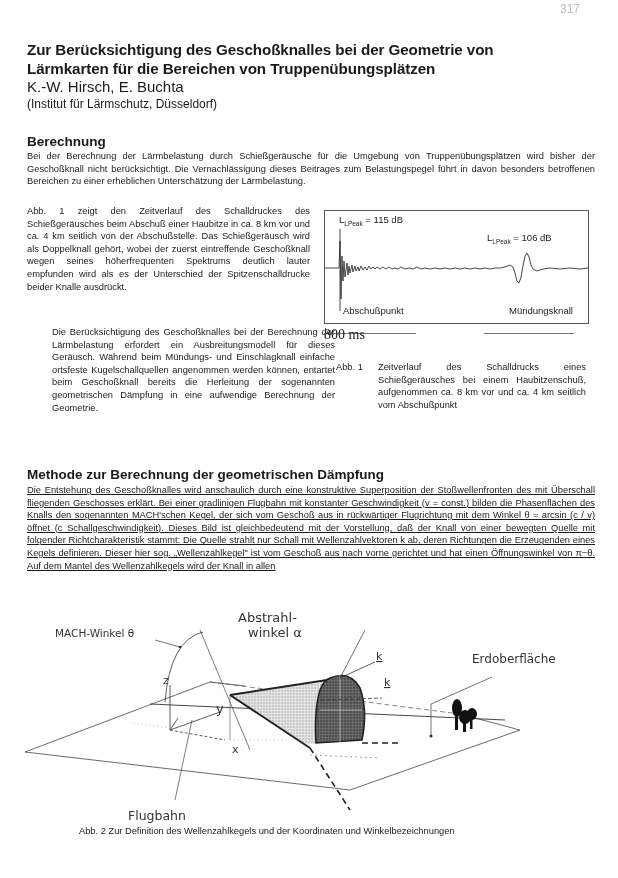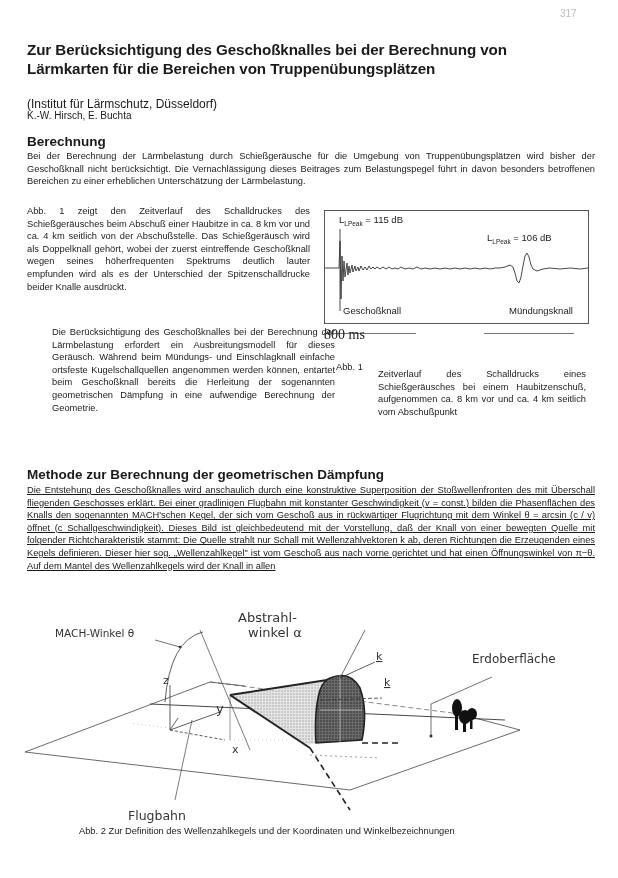--- a/index.html
+++ b/index.html
@@ -1,51 +1,51 @@
 <!DOCTYPE html>
 <html><head>
 <meta charset="utf-8">
 <style>
   html, body { margin:0; padding:0; background:#ffffff; }
   body { width:618px; height:878px; position:relative; overflow:hidden;
          font-family:"Liberation Sans", sans-serif; color:#1a1a1a; }
   .abs { position:absolute; }
-  .pagenum { left:560px; top:8px; font-size:10px; color:#bbb; }
+  .pagenum { left:560px; top:2px; font-size:12px; color:#bbb; }
   .title { left:27px; top:40px; width:580px; font-size:15.2px; font-weight:bold; line-height:19px; letter-spacing:-0.1px; }
-  .authors { left:27px; top:79px; font-size:10px; line-height:16px;margin-top:29px; }
+  .authors { left:27px; top:79px; font-size:15px; line-height:16px; }
   .inst { left:27px; top:96px; font-size:12px; line-height:16px; }
   .h2 { font-size:13.5px; font-weight:bold; }
   .intro-h { left:27px; top:134px; }
   .para { font-size:9.3px; line-height:12.6px; text-align:justify; }
   .intro-p { left:27px; top:150px; width:568px; }
   .col-p1 { left:27px; top:205px; width:283px; }
   .col-p2 { left:27px; top:326px; width:283px;margin-left:25px; }
   .fig1box { left:324px; top:210px; width:263px; height:112px; border:1px solid #555; }
   .fig1box svg { position:absolute; left:0; top:0; }
   .lbl { font-size:9.5px; position:absolute; white-space:nowrap; }
   .scale { left:324px; top:326px; width:264px; height:14px; }
   .scale .line { position:absolute; top:7px; height:0; border-top:1px solid #777; }
   .scale .txt { position:absolute; left:0; width:264px; font-size:14px; top:1px;font-family:Liberation Serif, serif; }
   .cap1 { left:336px; top:361px; width:250px; font-size:9.3px; line-height:12.6px; }
   .cap1 .num { position:absolute; left:0; top:0; }
-  .cap1 .txt { margin-left:42px; text-align:justify; display:block;margin-top:7px; }
+  .cap1 .txt { margin-left:42px; text-align:justify; display:block; }
   .meth-h { left:27px; top:467px; }
   .meth-p { left:27px; top:484px; width:568px;text-decoration:underline; }
   .fig2 { left:20px; top:600px; width:598px; height:230px; }
   .cap2 { left:50px; top:826px; font-size:9.3px;margin-left:29px; }
   .u { text-decoration:underline; }
   .diag-lbl { font-family:"DejaVu Sans", sans-serif; fill:#333; }
 </style>
 </head>
 <body>
 
 <div class="abs pagenum">317</div>
 
 <div class="abs title">
-  <div>Zur Berücksichtigung des Geschoßknalles bei der Berechnung von</div>
+  <div>Zur Berücksichtigung des Geschoßknalles bei der Geometrie von</div>
   <div>Lärmkarten für die Bereichen von Truppenübungsplätzen</div>
 </div>
 <div class="abs authors">K.-W. Hirsch, E. Buchta</div>
 <div class="abs inst">(Institut für Lärmschutz, Düsseldorf)</div>
 
 <div class="abs h2 intro-h">Berechnung</div>
 <div class="abs para intro-p">Bei der Berechnung der Lärmbelastung durch Schießgeräusche für die Umgebung von Truppenübungsplätzen wird bisher der Geschoßknall nicht berücksichtigt. Die Vernachlässigung dieses Beitrages zum Belastungspegel führt in davon besonders betroffenen Bereichen zu einer erheblichen Unterschätzung der Lärmbelastung.</div>
 
 <div class="abs para col-p1">Abb. 1 zeigt den Zeitverlauf des Schalldruckes des Schießgeräusches beim Abschuß einer Haubitze in ca. 8 km vor und ca. 4 km seitlich von der Abschußstelle. Das Schießgeräusch wird als Doppelknall gehört, wobei der zuerst eintreffende Geschoßknall wegen seines höherfrequenten Spektrums deutlich lauter empfunden wird als es der Unterschied der Spitzenschalldrucke beider Knalle ausdrückt.</div>
 <div class="abs para col-p2">Die Berücksichtigung des Geschoßknalles bei der Berechnung der Lärmbelastung erfordert ein Ausbreitungsmodell für dieses Geräusch. Während beim Mündungs- und Einschlagknall einfache ortsfeste Kugelschallquellen angenommen werden können, entartet beim Geschoßknall bereits die Herleitung der sogenannten geometrischen Dämpfung in eine aufwendige Berechnung der Geometrie.</div>
@@ -54,21 +54,21 @@
   <svg width="263" height="112" viewBox="0 0 263 112">
     <polyline fill="none" stroke="#333" stroke-width="0.9" points="0,57 12,57 14,57 15,30 16,88 17,45 18,70 19,50 20,66 22,52 23,64 24,55 25,62 27,54 28,61 30,55 31,60 33,56 34,60 36,55 38,59 40,56 42,59 44,55 46,58 48,56 50,58 52,56 55,58 58,56 61,58 64,56 67,58 70,57 73,58 76,56 80,58 84,57 88,58 92,56 96,58 100,57 105,58 110,57 115,58 120,57 125,58 130,57 135,58 140,57 145,58 150,57 155,58 160,57 165,58 170,57 175,57 180,56 185,54 188,56 190,62 192,70 194,72 196,66 198,55 200,45 202,42 204,46 206,54 208,58 212,60 218,58 225,57 235,58 245,57 255,58 263,57"></polyline>
     <line x1="15" y1="18" x2="15" y2="100" stroke="#333" stroke-width="0.9"></line>
   </svg>
   <div class="lbl" style="left:14px; top:3px;">
     <span>L</span><sub style="font-size:6.5px;">LPeak</sub><span> = 115 dB</span>
   </div>
   <div class="lbl" style="left:162px; top:21px;">
     <span>L</span><sub style="font-size:6.5px;">LPeak</sub><span> = 106 dB</span>
   </div>
-  <div class="lbl" style="left:18px; top:94px;">Geschoßknall</div>
+  <div class="lbl" style="left:18px; top:94px;">Abschußpunkt</div>
   <div class="lbl" style="left:170px; top:94px;padding-left:14px;">Mündungsknall</div>
 </div>
 
 <div class="abs scale">
   <div class="line" style="left:0; width:92px;"></div>
   <div class="txt">800 ms</div>
   <div class="line" style="left:160px; width:90px;"></div>
 </div>
 
 <div class="abs cap1">

